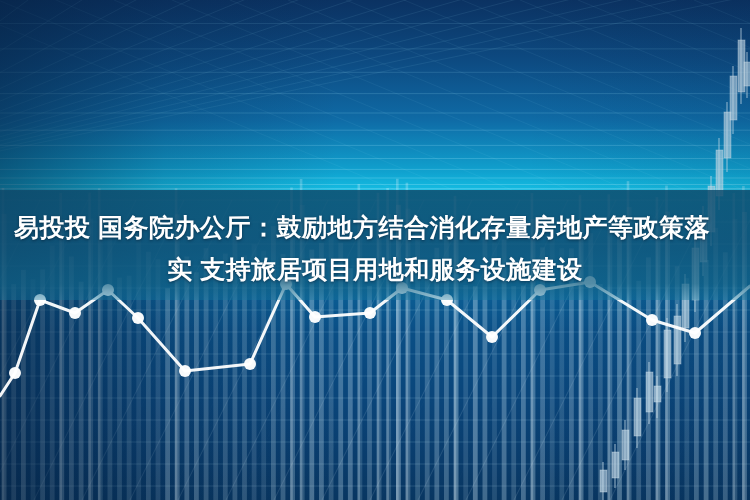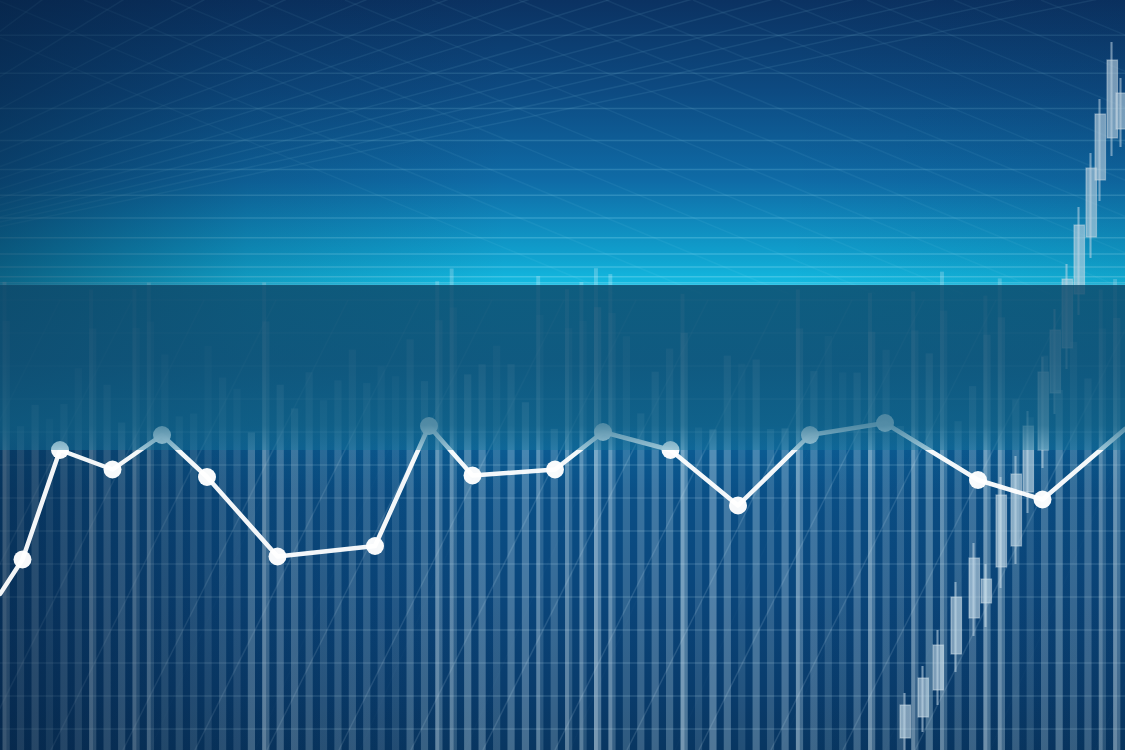--- a/index.html
+++ b/index.html
@@ -366,15 +366,17 @@
           <circle cx="590" cy="282" r="6" fill="#ffffff" fill-opacity="0.97"></circle>
           <circle cx="652" cy="320" r="6" fill="#ffffff" fill-opacity="0.97"></circle>
           <circle cx="695" cy="333" r="6" fill="#ffffff" fill-opacity="0.97"></circle>
         </g>
     </svg>
   </div>
 
   <div id="band"></div>
 
   <div id="headline">
+    <span class="ln ln1">易投投 国务院办公厅：鼓励地方结合消化存量房地产等政策落</span>
+    <span class="ln ln2">实 支持旅居项目用地和服务设施建设</span>
   </div>
 
 </div>
 
 </body></html>

